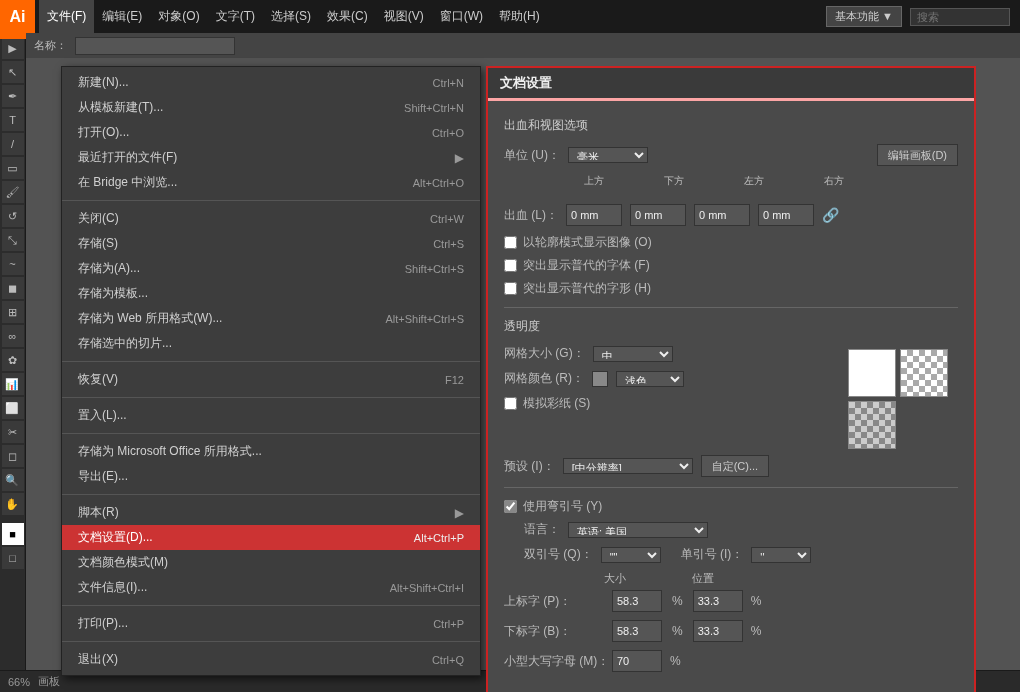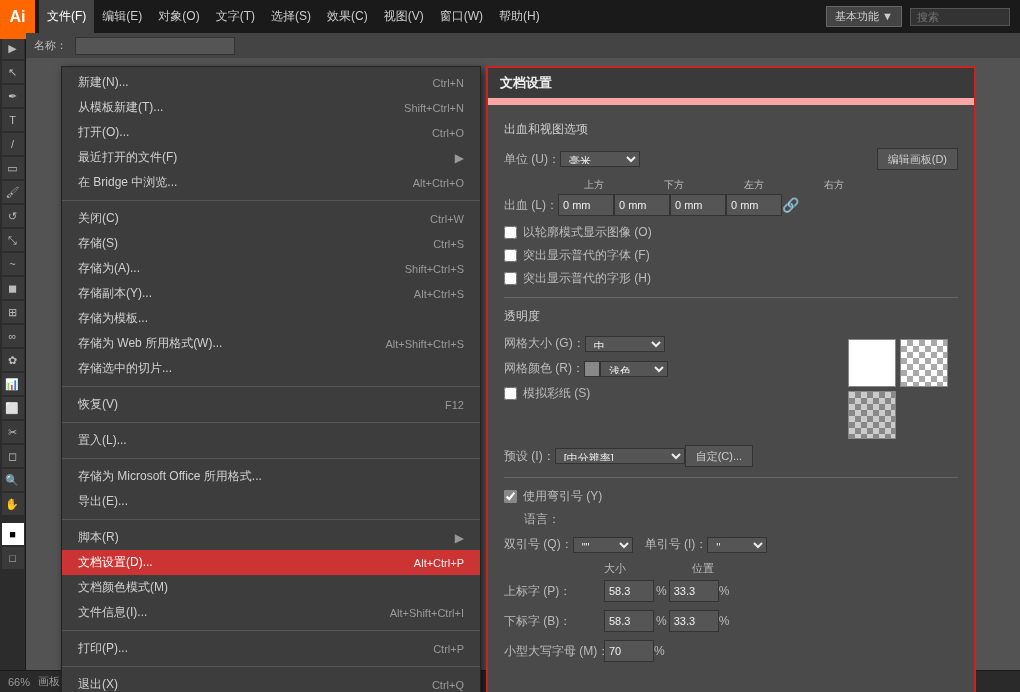--- a/index.html
+++ b/index.html
@@ -196,21 +196,21 @@
       z-index: 300;
       display: flex;
       flex-direction: column;
     }
     #dialog-titlebar {
       background: #3a3a3a;
       padding: 6px 12px;
       display: flex;
       align-items: center;
       justify-content: space-between;
-      border-bottom: 7px solid #fca5a5;
+      border-bottom: 3px solid #fca5a5;
     }
     #dialog-title {
       font-size: 13px;
       color: #eee;
       font-weight: bold;
     }
     #dialog-content {
       padding: 16px;
       flex: 1;
       overflow-y: auto;
@@ -222,20 +222,21 @@
       font-size: 12px;
       margin-bottom: 10px;
       font-weight: normal;
     }
 
     
     .form-row {
       display: flex;
       align-items: center;
       margin-bottom: 8px;
+      gap: 8px;
     }
     .form-label {
       color: #bbb;
       font-size: 12px;
       white-space: nowrap;
     }
     .form-select {
       background: #555;
       border: 1px solid #333;
       color: #eee;
@@ -453,24 +454,20 @@
           </div>
           <div class="dropdown-item">
             <span class="item-label">存储(S)</span>
             <span class="item-shortcut">Ctrl+S</span>
           </div>
           <div class="dropdown-item">
             <span class="item-label">存储为(A)...</span>
             <span class="item-shortcut">Shift+Ctrl+S</span>
           </div>
           <div class="dropdown-item">
-            <span class="item-label">存储副本(Y)...</span>
-            <span class="item-shortcut">Alt+Ctrl+S</span>
-          </div>
-          <div class="dropdown-item">
             <span class="item-label">存储为模板...</span>
           </div>
           <div class="dropdown-item">
             <span class="item-label">存储为 Web 所用格式(W)...</span>
             <span class="item-shortcut">Alt+Shift+Ctrl+S</span>
           </div>
           <div class="dropdown-item">
             <span class="item-label">存储选中的切片...</span>
           </div>
         </div>
@@ -544,21 +541,21 @@
           <select class="form-select" style="width:80px;">
             <option>毫米</option>
             <option>像素</option>
             <option>厘米</option>
           </select>
           <span style="flex:1;"></span>
           <button class="form-btn">编辑画板(D)</button>
         </div>
 
         <div style="margin-bottom:8px;">
-          <div style="display:flex;gap:60px;margin-left:80px;margin-bottom:2px;">
+          <div style="display:flex;gap:60px;margin-left:80px;margin-bottom:16px;">
             <span class="form-label" style="font-size:10px;">上方</span>
             <span class="form-label" style="font-size:10px;">下方</span>
             <span class="form-label" style="font-size:10px;">左方</span>
             <span class="form-label" style="font-size:10px;">右方</span>
           </div>
           <div class="form-row">
             <span class="form-label">出血 (L)：</span>
             <input class="form-input" type="text" value="0 mm" style="width: 56px;">
             <input class="form-input" type="text" value="0 mm" style="width: 56px;">
             <input class="form-input" type="text" value="0 mm" style="width: 56px;">
@@ -628,24 +625,27 @@
         <div class="section-divider"></div>
 
 
         <div class="checkbox-row">
           <input type="checkbox" checked="" style="">
           <span class="form-label">使用弯引号 (Y)</span>
         </div>
 
         <div class="form-row">
           <span class="form-label" style="margin-left:20px;">语言：</span>
+          <select class="form-select" style="width:140px;">
+            <option>英语: 美国</option>
+          </select>
         </div>
 
         <div class="form-row">
-          <span class="form-label" style="">双引号 (Q)：</span>
+          <span class="form-label" style="margin-left:20px;">双引号 (Q)：</span>
           <select class="form-select" style="width:60px;">
             <option>""</option>
           </select>
           <span class="form-label" style="margin-left:12px;">单引号 (I)：</span>
           <select class="form-select" style="width:60px;">
             <option>''</option>
           </select>
         </div>
 
         <div style="display:flex;gap:8px;margin-bottom:4px;margin-left:100px;">

